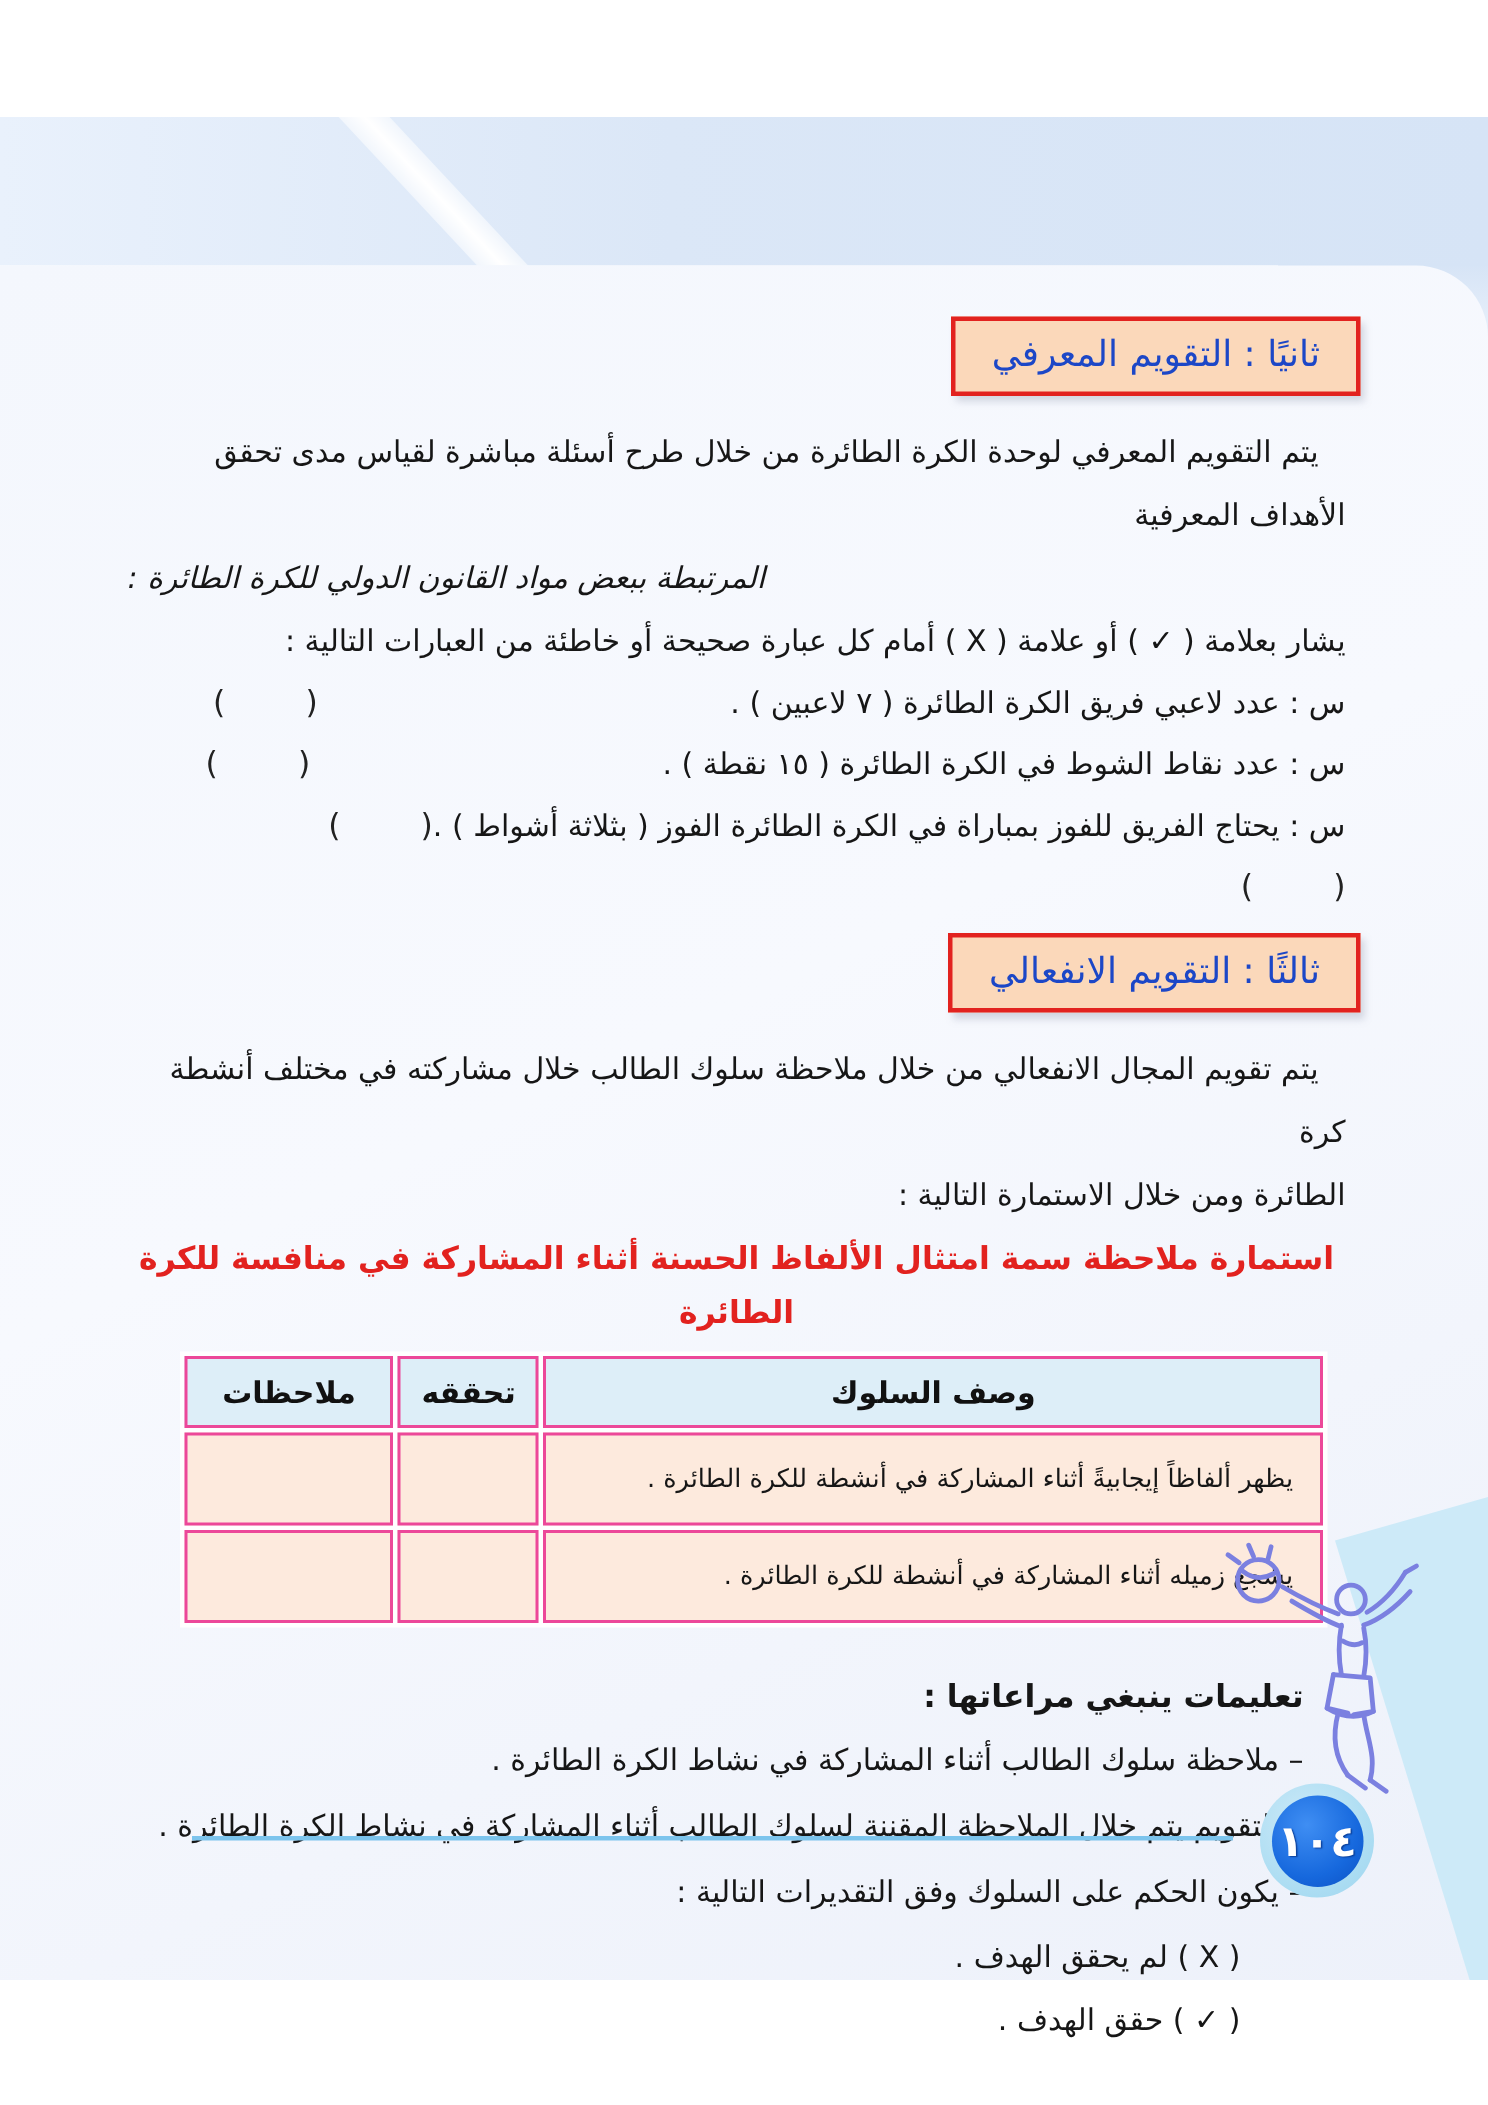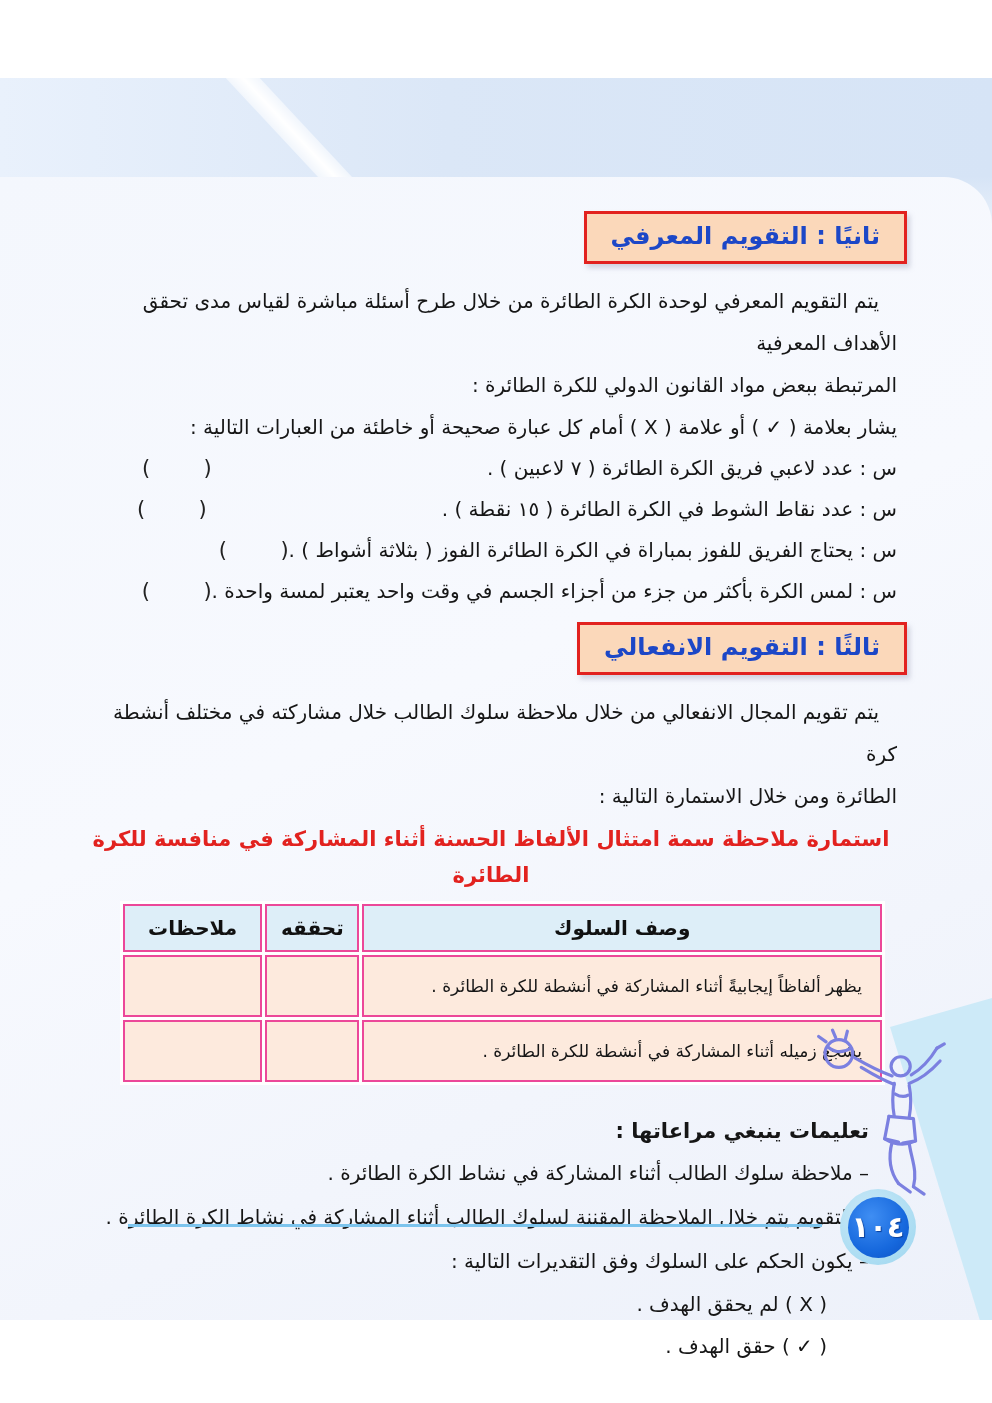--- a/index.html
+++ b/index.html
@@ -25,26 +25,26 @@
   
   .cyan-wedge{position:absolute;right:0;top:998px;width:102px;height:322px;
     background:#cdeaf8;clip-path:polygon(100% 0,0 9%,88% 100%,100% 100%);}
 
   .content{position:absolute;left:0;top:177px;width:992px;box-sizing:border-box;
     padding:34px 95px 0 85px;direction:rtl;color:#161616;}
 
   .section-box{display:inline-block;background:#fbd8ba;border:3px solid #e2221f;
     padding:7px 24px 9px 24px;margin-left:12px;margin-right:-10px;
     box-shadow:3px 4px 5px rgba(140,145,170,.35);}
-  .section-box .t{color:#1c47c7;font-weight:bold;font-size:24px;line-height:1.3;}
+  .section-box .t{color:#1c47c7;font-weight:normal;font-size:24px;line-height:1.3;}
   .box-row{text-align:right;}
 
   .para{font-size:20px;line-height:42px;margin-top:16px;text-align:right;}
   .para .indent{text-indent:18px;}
-  .centered{text-align:right;}
+  .centered{text-align:left;font-style:italic;}
 
   .question{display:flex;flex-direction:row;align-items:baseline;font-size:20px;line-height:41px;}
   .question .q-text{white-space:nowrap;}
   .question .slot{white-space:pre;font-size:21px;color:#222;}
   .q1 .slot{margin-left:57px;}  .q1{justify-content:space-between;}
   .q2 .slot{margin-left:52px;}  .q2{justify-content:space-between;}
   .q3 .slot{margin-left:182px;} .q3{justify-content:space-between;}
   .q4 .slot{margin-left:196px;} .q4{justify-content:space-between;}
 
   .sec3-box{margin-top:10px;}
@@ -111,21 +111,20 @@
     </div>
     <div class="question q2">
       <span class="q-text">س : عدد نقاط الشوط في الكرة الطائرة ( ١٥ نقطة ) .</span>
       <span class="slot">(        )</span>
     </div>
     <div class="question q3">
       <span class="q-text">س : يحتاج الفريق للفوز بمباراة في الكرة الطائرة الفوز ( بثلاثة أشواط ) .</span>
       <span class="slot">(        )</span>
     </div>
     <div class="question q4">
-      <span class="q-text">س : لمس الكرة بأكثر من جزء من أجزاء الجسم في وقت واحد يعتبر لمسة واحدة .</span>
       <span class="slot">(        )</span>
     </div>
 
     <div class="box-row sec3-box">
       <div class="section-box">
         <span class="t">ثالثًا : التقويم الانفعالي</span>
       </div>
     </div>
 
     <div class="para">

